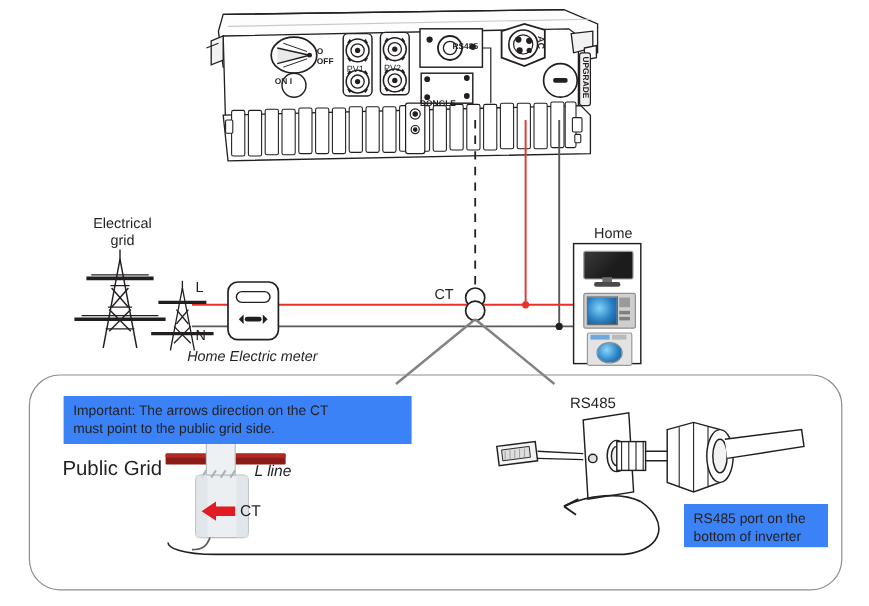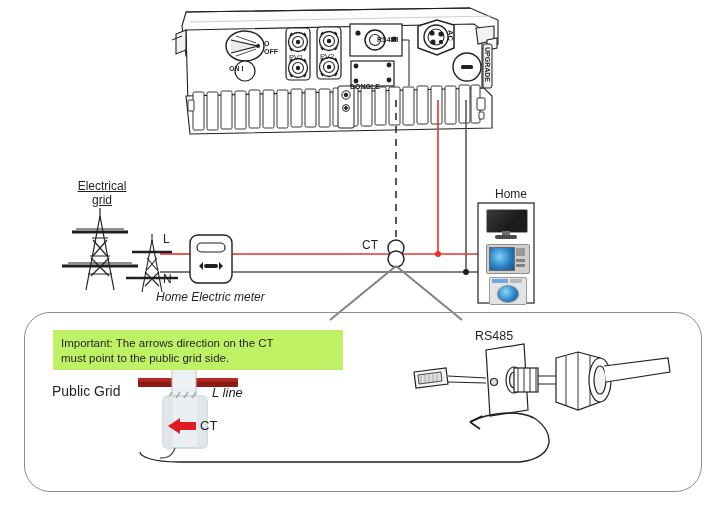--- a/index.html
+++ b/index.html
@@ -1,22 +1,22 @@
 <!DOCTYPE html>
 <html><head>
 <meta charset="utf-8">
 <style>
   html,body{margin:0;padding:0;background:#ffffff;}
   body{width:724px;height:505px;position:relative;overflow:hidden;
        font-family:"Liberation Sans","DejaVu Sans",sans-serif;color:#231f20;}
   #stage{position:absolute;left:0;top:0;width:724px;height:505px;}
   .lbl{position:absolute;font-size:12px;line-height:14px;color:#231f20;white-space:pre;}
-  .lbl.c{text-align:center;text-decoration:underline;}
+  .lbl.c{text-align:center;}
   svg{position:absolute;left:0;top:0;overflow:visible;}
-  .note-box{position:absolute;background:#bef264;color:#231f20;font-size:11.5px;
+  .note-box{position:absolute;background:#3b82f6;color:#231f20;font-size:11.5px;
             line-height:15px;padding:6px 8px;box-sizing:border-box;white-space:pre-line;}
   .panel{position:absolute;border:1.6px solid #8d8d8d;border-radius:26px;background:transparent;}
   .appliance{position:absolute;}
 </style>
 </head>
 <body>
 
 <div id="stage">
 
   <svg width="724" height="505">
@@ -308,19 +308,21 @@
   <div class="lbl" style="left:377px;top:33px;font-size:7px;font-weight:bold;">RS485</div>
   <div class="lbl" style="left:350px;top:80px;font-size:7px;font-weight:bold;">DONGLE</div>
   <div class="lbl" style="left:457px;top:30px;font-size:7.5px;font-weight:bold;
               transform:rotate(90deg);transform-origin:left top;">AC</div>
   <div class="lbl" style="left:494px;top:47px;font-size:7px;font-weight:bold;
               transform:rotate(90deg);transform-origin:left top;">UPGRADE</div>
 
   <div class="note-box" style="left:53px;top:330px;width:290px;height:40px;">Important: The arrows direction on the CT
 must point to the public grid side.</div>
 
-  <div class="lbl" style="left:52px;top:384px;font-size:14px;">Public Grid</div>
+  <div class="lbl" style="left:52px;top:384px;font-size:17px;">Public Grid</div>
   <div class="lbl" style="left:212px;top:386px;font-size:13px;font-style:italic;">L line</div>
   <div class="lbl" style="left:200px;top:419px;font-size:13px;">CT</div>
 
   <div class="lbl" style="left:475px;top:329px;font-size:12.5px;">RS485</div>
+  <div class="note-box" style="left:570px;top:420px;width:120px;height:36px;text-align:left;">RS485 port on the
+bottom of inverter</div>
 
 </div>
 
 </body></html>

